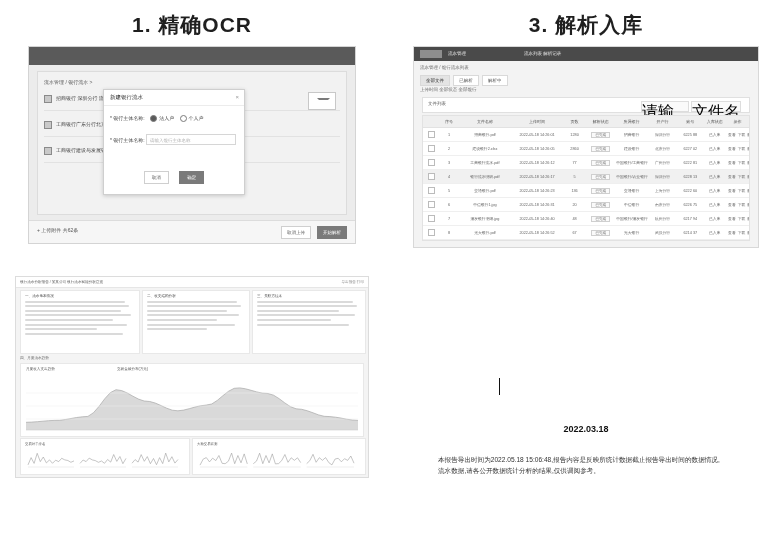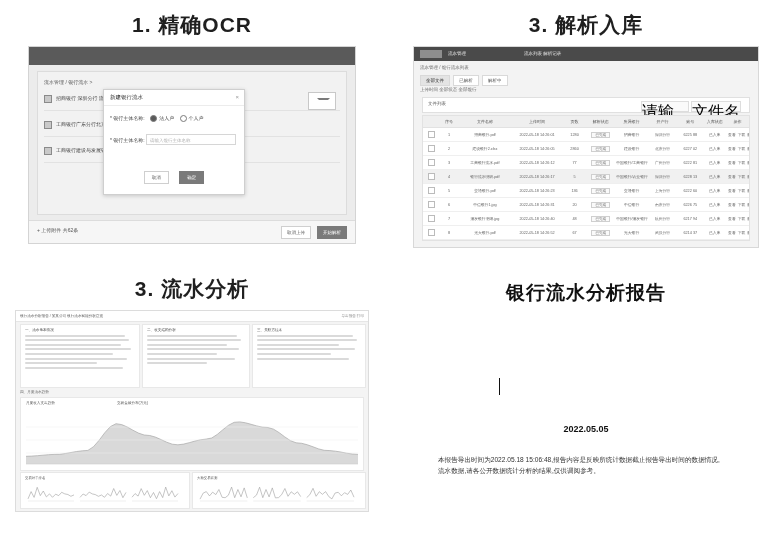--- a/index.html
+++ b/index.html
@@ -522,21 +522,20 @@
                 <td>已入库</td>
                 <td></td>
               </tr>
             </tbody>
         </table>
       </div>
     </div>
   </div>
 
   <div class="quad q3">
-    <div class="caption">3. 流水分析</div>
     <div class="dash-shot">
       <div class="dash-head">
         <div class="dash-head-t">银行流水分析报告 / 某某公司 银行流水智能分析总览</div>
         <div class="dash-head-r">导出报告   打印</div>
       </div>
 
       <div class="dash-textpanel dash-tp-1">
         <div class="tp-title">一、流水基本情况</div>
         <div class="tp-line" style="width:100px"></div>
         <div class="tp-line" style="width:104px"></div>
@@ -602,23 +601,22 @@
             <line x1="57.333333333333336" x2="104.66666666666667" y1="21" y2="21" stroke="#dddddd" stroke-width="0.5"></line>
             <path d="M 110.7 17.6 L 113.8 14.7 L 117.0 8.3 L 120.1 16.3 L 123.3 11.7 L 126.4 14.3 L 129.6 11.6 L 132.8 16.6 L 135.9 18.9 L 139.1 13.0 L 142.2 12.3 L 145.4 15.8 L 148.5 12.7 L 151.7 14.4 L 154.8 10.0 L 158.0 17.2 " fill="none" stroke="#9e9e9e" stroke-width="0.6"></path>
             <line x1="110.66666666666667" x2="158" y1="21" y2="21" stroke="#dddddd" stroke-width="0.5"></line>
           </svg>
       </div>
     </div>
   </div>
 
   <div class="quad q4">
     <div class="rep-shot">
-      <div class="rep-title">银行流水分析报告</div>
       <div class="rep-caret"></div>
-      <div class="rep-date">2022.05.05</div>
+      <div class="rep-date">2022.03.18</div>
       <div class="rep-note">
         <div>本报告导出时间为2022.05.18 15:06:48,报告内容是反映所统计数据截止报告导出时间的数据情况,</div>
         <div>流水数据,请各公开数据统计分析的结果,仅供调阅参考。</div>
       </div>
     </div>
   </div>
 
 </div>
 
 </body></html>

